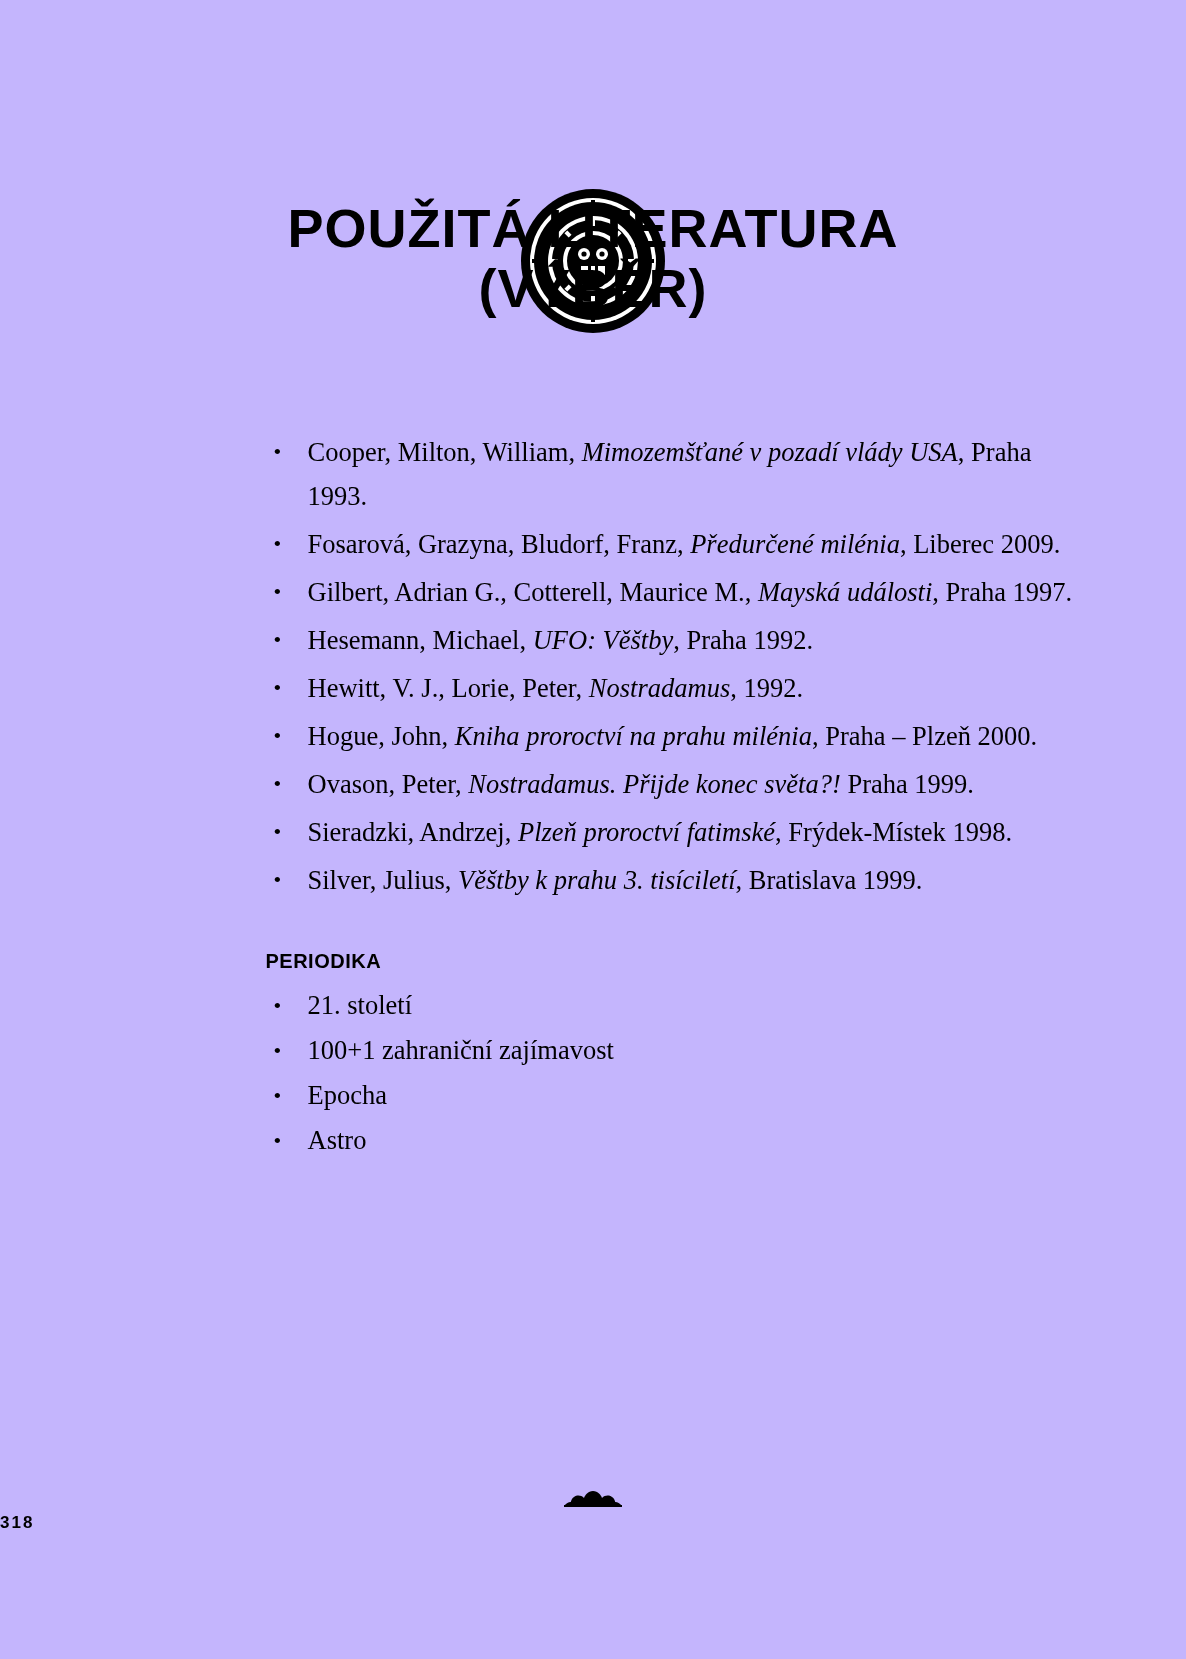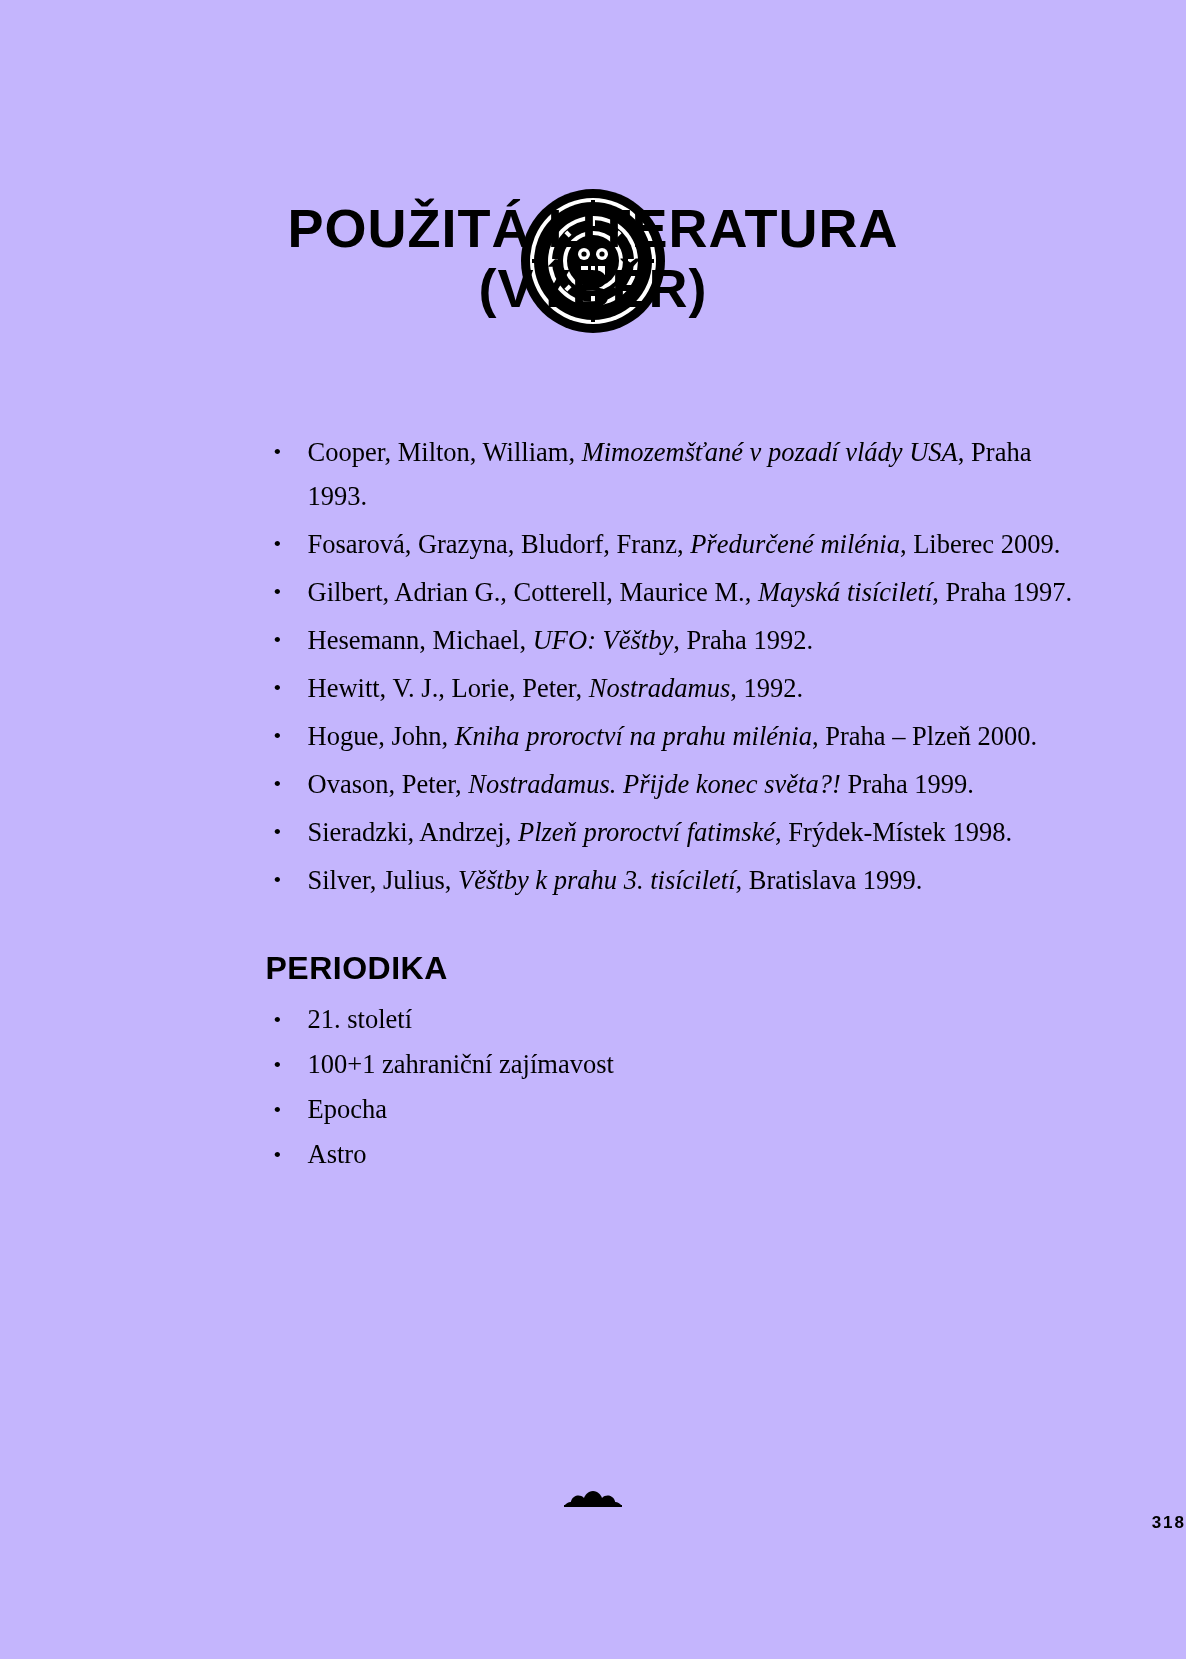--- a/index.html
+++ b/index.html
@@ -80,21 +80,21 @@
   }
   .bib-list li i {
     font-style: italic;
     text-align: center;
   }
 
   
   .section-head {
     font-family: "Liberation Sans", sans-serif;
     font-weight: bold;
-    font-size: 32px;
+    font-size: 20px;
     margin-top: 48px;
     margin-bottom: 10px;
     letter-spacing: 0.5px;
   }
   .per-list {
     margin: 0;
     padding: 0;
     list-style: none;
   }
   .per-list li {
@@ -111,21 +111,21 @@
     font-size: 22px;
     line-height: 45px;
   }
 
   
   .footer {
     position: absolute;
     left: 0;
     right: 0;
     bottom: 126px;
-    text-align: right;
+    text-align: left;
   }
   .footer-orn {
     display: block;
     margin: 0 auto 2px auto;
   }
   .page-number {
     font-family: "Liberation Sans", sans-serif;
     font-size: 17px;
     font-weight: bold;
     letter-spacing: 2px;
@@ -176,21 +176,21 @@
   <div class="title-block">
     <div class="title-line1">POUŽITÁ LITERATURA</div>
     <div class="title-line2">(VÝBĚR)</div>
   </div>
 
   <div class="content">
 
     <ul class="bib-list" id="bib-list">
         <li><span>Cooper, Milton, William, </span><i>Mimozemšťané v pozadí vlády USA</i><span>, Praha 1993.</span></li>
         <li><span>Fosarová, Grazyna, Bludorf, Franz, </span><i>Předurčené milénia</i><span>, Liberec 2009.</span></li>
-        <li><span>Gilbert, Adrian G., Cotterell, Maurice M., </span><i>Mayská tisíciletí</i><span>, Praha 1997.</span></li>
+        <li><span>Gilbert, Adrian G., Cotterell, Maurice M., </span><i>Mayská události</i><span>, Praha 1997.</span></li>
         <li><span>Hesemann, Michael, </span><i>UFO: Věštby</i><span>, Praha 1992.</span></li>
         <li><span>Hewitt, V. J., Lorie, Peter, </span><i>Nostradamus</i><span>, 1992.</span></li>
         <li><span>Hogue, John, </span><i>Kniha proroctví na prahu milénia</i><span>, Praha – Plzeň 2000.</span></li>
         <li><span>Ovason, Peter, </span><i>Nostradamus. Přijde konec světa?!</i><span> Praha 1999.</span></li>
         <li><span>Sieradzki, Andrzej, </span><i>Plzeň proroctví fatimské</i><span>, Frýdek-Místek 1998.</span></li>
         <li><span>Silver, Julius, </span><i>Věštby k prahu 3. tisíciletí</i><span>, Bratislava 1999.</span></li>
       </ul>
 
     <div class="section-head">PERIODIKA</div>
 

